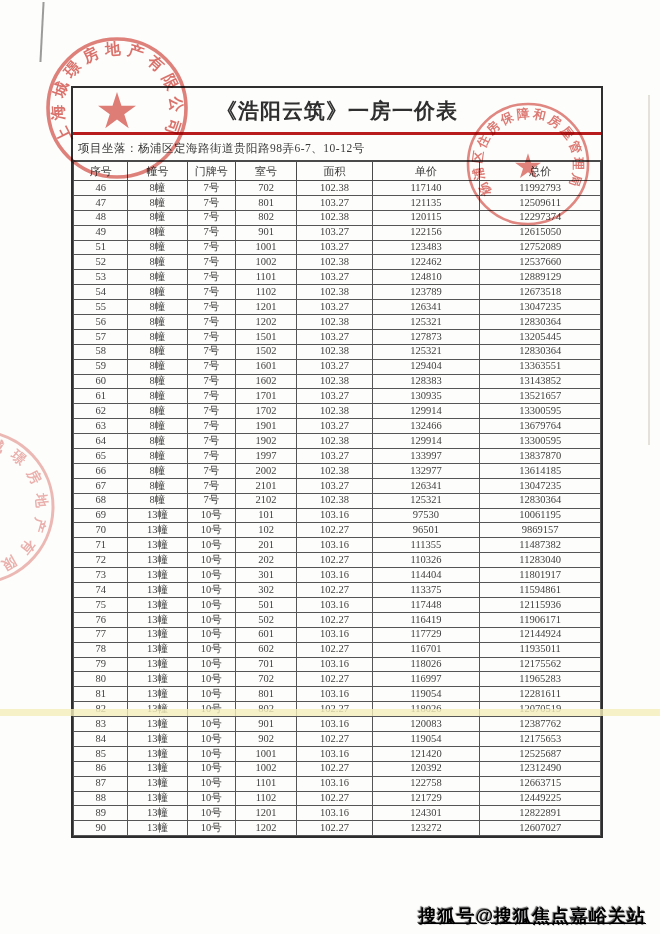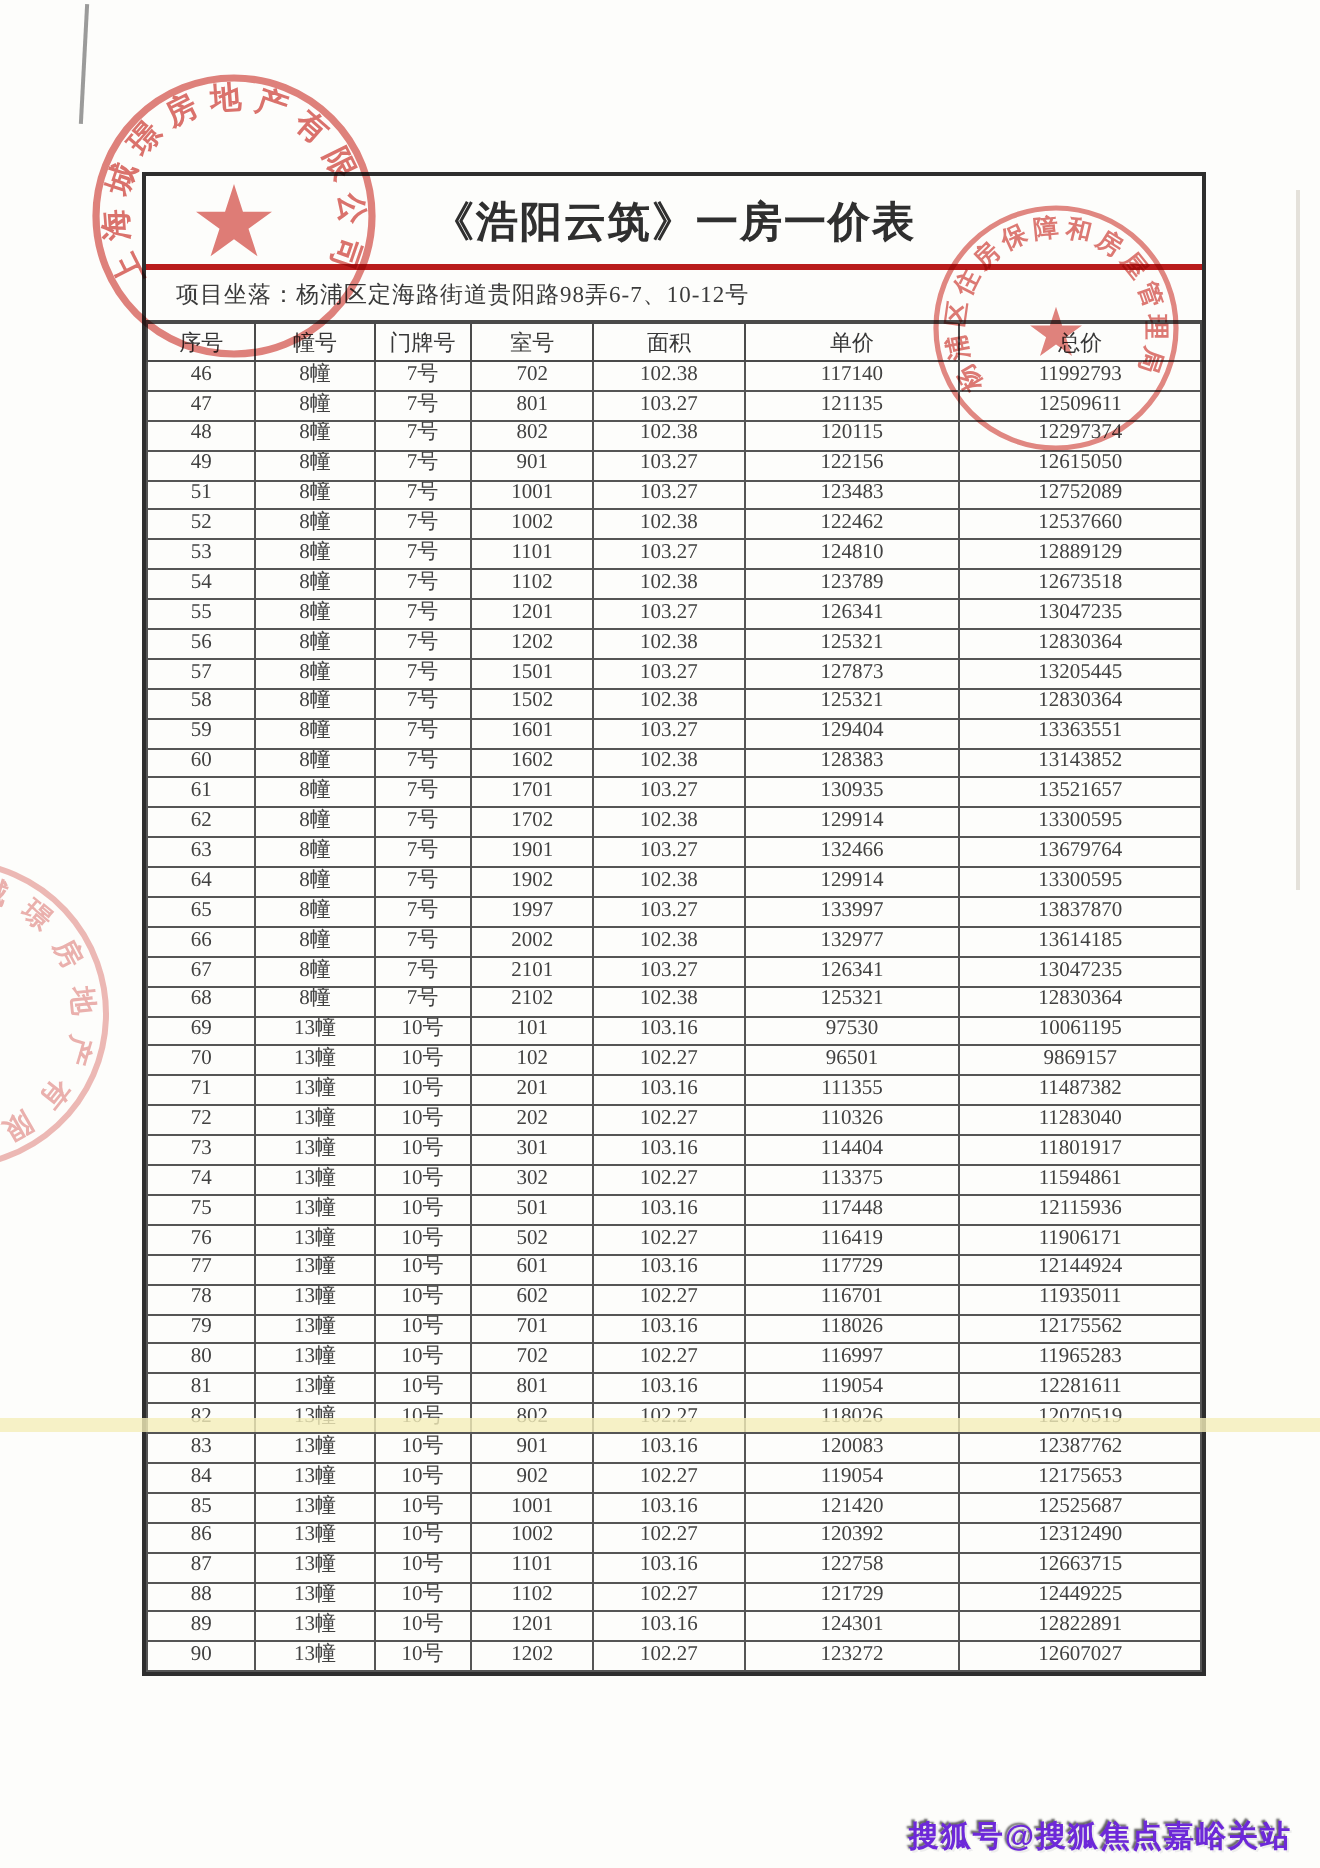--- a/index.html
+++ b/index.html
@@ -13,21 +13,21 @@
   .sheet{
     position:absolute;left:71px;top:86px;width:528px;
     border:2px solid #2e2e2e;background:transparent;z-index:1;
   }
   .title-row{
     height:44px;line-height:46px;text-align:center;
     font-size:21px;font-weight:bold;letter-spacing:1px;color:#2f2f2f;
     border-bottom:3px solid #b91c1c;
   }
   .addr-row{
-    height:25px;line-height:26px;font-size:11.5px;padding-left:15px;
+    height:25px;line-height:26px;font-size:11.5px;padding-left:5px;
     border-bottom:1px solid #4a4a4a;color:#3a3a3a;letter-spacing:0.5px;
     white-space:nowrap;
   }
   table.price{
     width:100%;border-collapse:collapse;table-layout:fixed;
   }
   table.price th{
     height:18px;font-weight:normal;font-size:11px;
     border:1px solid #4a4a4a;text-align:center;padding:0;color:#373737;
   }
@@ -54,24 +54,25 @@
     position:absolute;left:41px;top:2px;width:2px;height:60px;
     background:#4a4a4a;opacity:.55;transform:rotate(3deg);z-index:2;
   }
   .crease-right{
     position:absolute;left:648px;top:95px;width:2px;height:350px;
     background:#d8d4cc;opacity:.7;z-index:2;
   }
   
   .watermark{
     position:absolute;right:14px;bottom:6px;z-index:5;
-    font-size:15px;font-weight:bold;letter-spacing:1px;
-    color:#6d28d9;
+    font-size:18px;font-weight:bold;letter-spacing:1px;
+    color:#000000;
     text-shadow:1px 1px 0 #ededed,-1px -1px 1px #5f5f5f;
     font-family:"Liberation Sans","DejaVu Sans",sans-serif;
+    text-decoration:underline;
   }
 </style>
 </head>
 <body>
 
 <div class="page">
 
   <div class="edge-line-topleft"></div>
   <div class="crease-right"></div>
 

